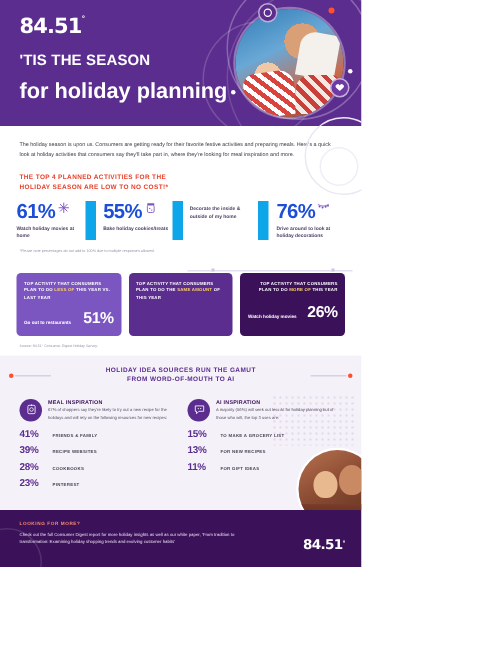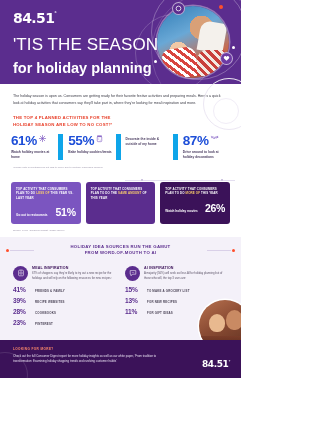--- a/index.html
+++ b/index.html
@@ -74,23 +74,22 @@
     font-family:"DejaVu Sans", sans-serif;
     display:flex; align-items:flex-start;
   }
   .logo .sup { font-size:5px; line-height:1; margin-top:1px; }
 
   .hero-title {
     position:absolute; left:13px; top:36px;
     color:#ffffff; line-height:1.06;
   }
   .hero-title .l1 {
-    font-size:17px; font-weight:normal; letter-spacing:0.1px;
+    font-size:10px; font-weight:bold; letter-spacing:0.1px;
     display:block;
-    text-align:center;
   }
   .hero-title .l2 {
     font-size:14.5px; font-weight:bold; display:block; margin-top:7px;
   }
 
   
   .intro {
     padding:9px 13px 2px 13px;
     position:relative;
     background:#ffffff;
@@ -111,21 +110,21 @@
     margin:7px 13px 0 13px;
     font-size:4.3px; font-weight:bold; color:#e8402a;
     letter-spacing:0.25px; line-height:1.5;
   }
 
   
   .stats {
     display:flex; margin:6px 11px 0 11px;
   }
   .stat { flex:1; position:relative; padding-right:2px; }
-  .stat + .stat { border-left:5px solid #0ea5e9; padding-left:5px; }
+  .stat + .stat { border-left:7px solid #0ea5e9; padding-left:5px; }
   .stat-top { display:flex; align-items:flex-start; gap:1px; }
   .stat-num {
     font-size:13.5px; font-weight:bold; color:#1d4ed8; line-height:1;
     letter-spacing:-0.4px;
   }
   .stat-ico { width:9px; height:9px; flex-shrink:0; margin-top:0px; }
   .stat-label {
     font-size:3.3px; color:#4a3c60; line-height:1.5; margin-top:2.5px;
     font-weight:bold;
   }
@@ -147,21 +146,21 @@
   }
   .deco-sq { position:absolute; width:2px; height:2px; background:#cfc6e0; }
 
   .cards { display:flex; gap:5px; margin-top:12px; }
   .card {
     flex:1; border-radius:3px; padding:5px 5px 5px 5px;
     color:#ffffff; min-height:42px; position:relative;
   }
   .card-1 { background:#7b55c0; }
   .card-2 { background:#5b2d8e; }
-  .card-3 { background:#3b1259; }
+  .card-3 { background:#3b1259;text-align:right; }
   .card-kicker {
     font-size:2.9px; font-weight:bold; line-height:1.55; letter-spacing:0.15px;
   }
   .card-kicker .hi { color:#ffd36b; }
   .card-bot {
     display:flex; align-items:flex-end; justify-content:space-between;
     margin-top:7px; gap:2px;
   }
   .card-act { font-size:3.1px; font-weight:bold; line-height:1.45; }
   .card-pct { font-size:10.5px; font-weight:bold; line-height:1; letter-spacing:-0.3px; }
@@ -338,21 +337,21 @@
     </div>
     <div class="stat-label">Bake holiday cookies/treats</div>
   </div>
 
   <div class="stat">
     <div class="stat-label">Decorate the inside &amp; outside of my home</div>
   </div>
 
   <div class="stat">
     <div class="stat-top">
-      <span class="stat-num">87%</span>
+      <span class="stat-num">76%</span>
       <svg class="stat-ico" viewBox="0 0 20 20">
         <path d="M2 5 Q10 10 18 5" fill="none" stroke="#7b55c0" stroke-width="1.2"></path>
         <circle cx="4.5" cy="8" r="1.5" fill="#7b55c0"></circle>
           <circle cx="9" cy="9.6" r="1.5" fill="#7b55c0"></circle>
         <circle cx="13.5" cy="8.6" r="1.5" fill="#7b55c0"></circle>
           <circle cx="17" cy="7" r="1.4" fill="#7b55c0"></circle>
       </svg>
     </div>
     <div class="stat-label">Drive around to look at holiday decorations</div>
   </div>

